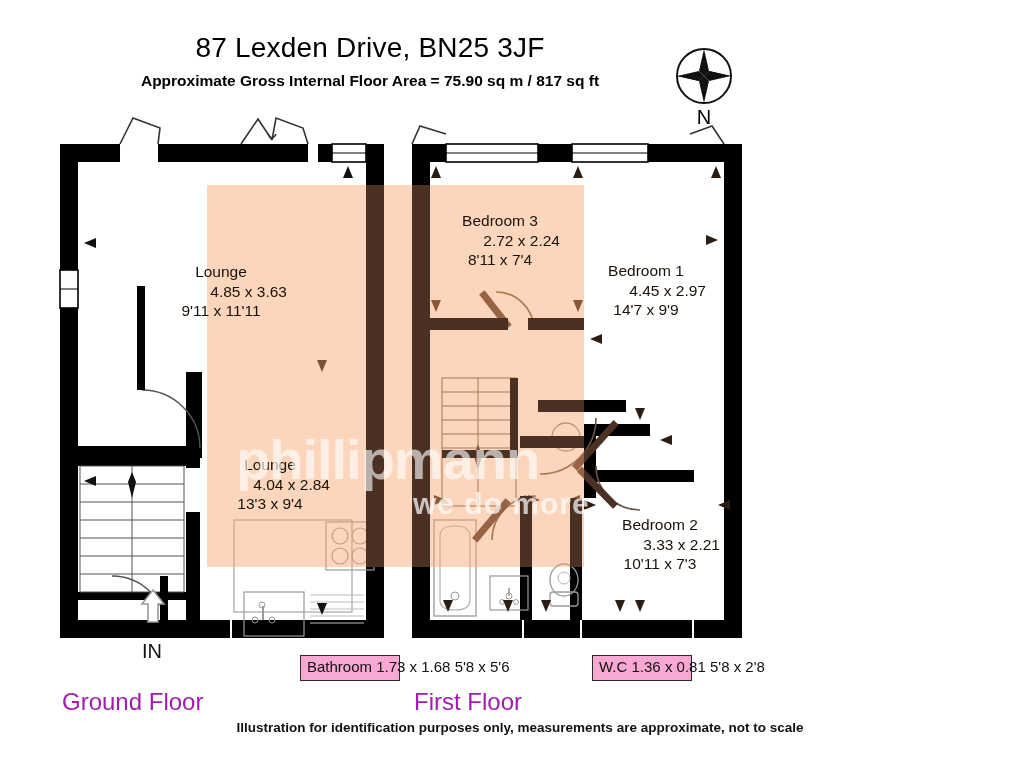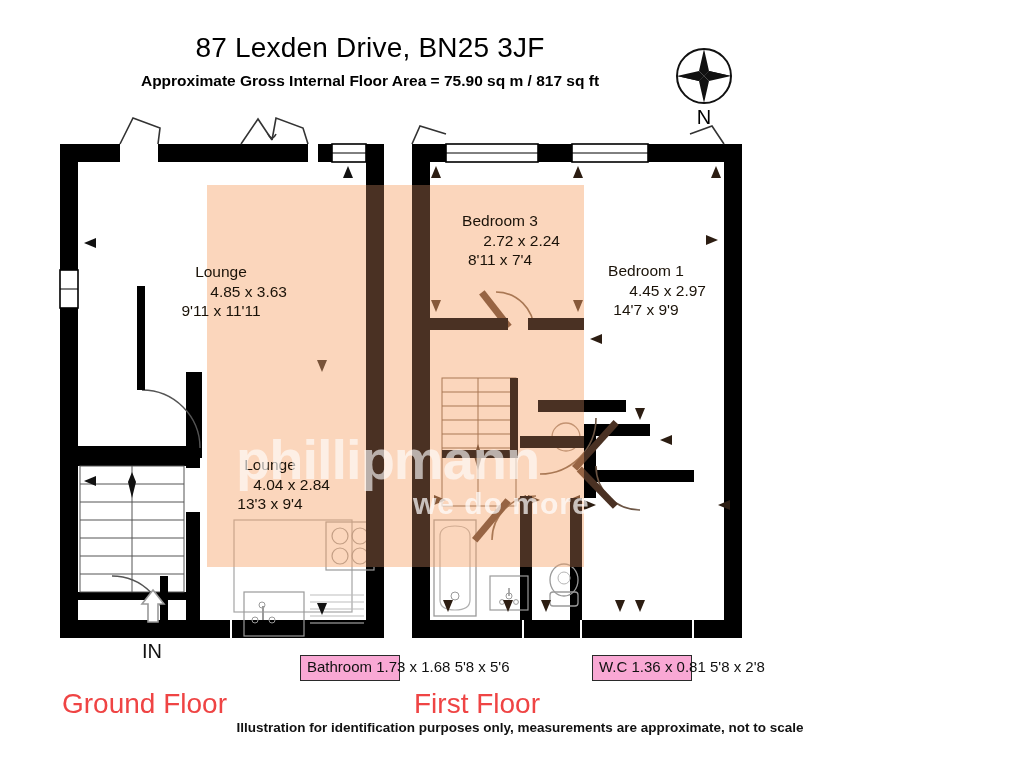--- a/index.html
+++ b/index.html
@@ -28,21 +28,21 @@
   .rlabel .nm{display:block;}
   .rlabel .m{display:block;text-align:right;}
   .rlabel .f{display:block;}
 
   
   .boxlabel{position:absolute;border:1px solid #2a2a2a;background:#f9a8d4;
             text-align:center;line-height:1.25;font-size:15px;padding:2px 6px 3px 6px;
             color:#111;white-space:nowrap;}
 
   
-  .floorcap{position:absolute;font-size:28px;color:#ef4444;}
+  .floorcap{position:absolute;font-size:24px;color:#a21caf;}
 
   
   .footer{position:absolute;left:0;top:720px;width:1024px;text-align:center;
           font-size:13.5px;font-weight:bold;color:#111;padding-left:8px;}
 
   
   .inlabel{position:absolute;font-size:20px;color:#111;}
 
   
   .wm{position:absolute;pointer-events:none;}
@@ -361,20 +361,25 @@
     <span class="m">2.72 x 2.24</span>
     <span class="f">8'11 x 7'4</span>
   </div>
 
   <div class="rlabel" style="left:586px;top:261px;width:120px;">
     <span class="nm">Bedroom 1</span>
     <span class="m">4.45 x 2.97</span>
     <span class="f">14'7 x 9'9</span>
   </div>
 
+  <div class="rlabel" style="left:600px;top:515px;width:120px;">
+    <span class="nm">Bedroom 2</span>
+    <span class="m">3.33 x 2.21</span>
+    <span class="f">10'11 x 7'3</span>
+  </div>
 
   <div class="boxlabel" style="left:300px;top:655px;width:86px;">
     <span class="nm">Bathroom</span>
     <span class="m">1.73 x 1.68</span>
     <span class="f">5'8 x 5'6</span>
   </div>
 
   <div class="boxlabel" style="left:592px;top:655px;width:86px;">
     <span class="nm">W.C</span>
     <span class="m">1.36 x 0.81</span>

